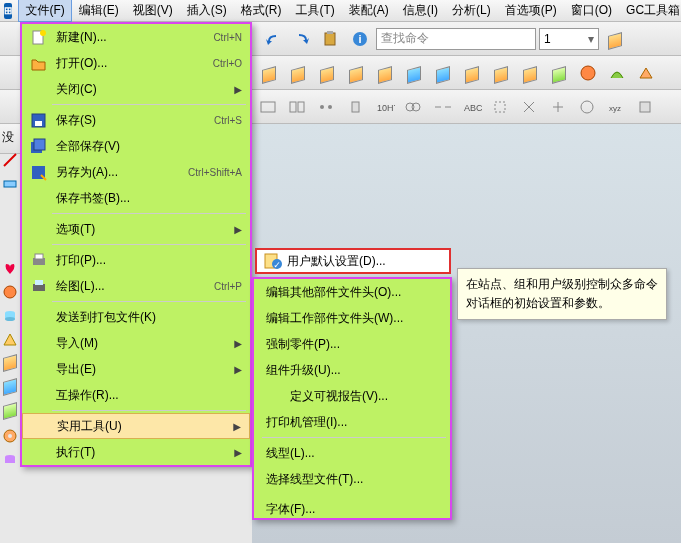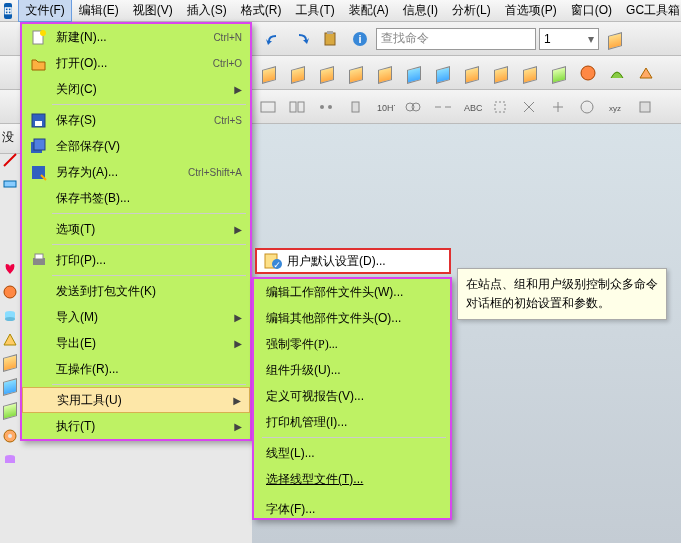--- a/index.html
+++ b/index.html
@@ -392,20 +392,30 @@
     <div class="menu-sep"></div>
     <div class="menu-row">
       <div class="menu-icon-col">
         <svg width="18" height="17">
           <rect x="3" y="6" width="12" height="7" fill="#888"></rect>
           <rect x="5" y="2" width="8" height="5" fill="#fff" stroke="#888"></rect>
         </svg>
       </div>
       <div class="menu-label">打印(P)...</div>
     </div>
+    <div class="menu-row">
+      <div class="menu-icon-col">
+        <svg width="18" height="17">
+          <rect x="3" y="6" width="12" height="7" fill="#666"></rect>
+          <rect x="5" y="2" width="8" height="5" fill="#cef"></rect>
+        </svg>
+      </div>
+      <div class="menu-label">绘图(L)...</div>
+      <div class="menu-shortcut">Ctrl+P</div>
+    </div>
     <div class="menu-sep"></div>
     <div class="menu-row">
       <div class="menu-icon-col"></div>
       <div class="menu-label">发送到打包文件(K)</div>
     </div>
     <div class="menu-row">
       <div class="menu-icon-col"></div>
       <div class="menu-label">导入(M)</div>
       <div class="menu-arrow">▶</div>
     </div>
@@ -435,43 +445,43 @@
   <svg class="hl-icon" width="20" height="18">
       <rect x="2" y="2" width="12" height="14" fill="#fde088" stroke="#c89020"></rect>
       <circle cx="14" cy="12" r="5" fill="#3888d8"></circle>
       <text x="14" y="16" text-anchor="middle" fill="#fff" font-size="9">✓</text>
     </svg>
   <span>用户默认设置(D)...</span>
 </div>
 
 <div class="dropdown-menu sub-menu" style="top:277px" id="util-menu">
     <div class="menu-row">
+      <div class="menu-label" style="padding-left: 8px;">编辑其他部件文件头(O)...</div>
+    </div>
+    <div class="menu-row">
       <div class="menu-label" style="padding-left: 8px;">编辑工作部件文件头(W)...</div>
     </div>
     <div class="menu-row">
-      <div class="menu-label" style="padding-left: 8px;">编辑其他部件文件头(O)...</div>
-    </div>
-    <div class="menu-row">
-      <div class="menu-label" style="padding-left: 8px; font-family: Liberation Serif, serif;">强制零件(P)...</div>
+      <div class="menu-label" style="padding-left: 8px;">强制零件(P)...</div>
     </div>
     <div class="menu-row">
       <div class="menu-label" style="padding-left: 8px;">组件升级(U)...</div>
     </div>
     <div class="menu-row">
-      <div class="menu-label" style="padding-left: 8px;">定义可视报告(V)...</div>
+      <div class="menu-label" style="padding-left: 8px; margin-left: 24px;">定义可视报告(V)...</div>
     </div>
     <div class="menu-row">
       <div class="menu-label" style="padding-left: 8px;">打印机管理(I)...</div>
     </div>
     <div class="menu-sep" style="margin-left: 8px;"></div>
     <div class="menu-row">
       <div class="menu-label" style="padding-left: 8px;">线型(L)...</div>
     </div>
     <div class="menu-row">
-      <div class="menu-label" style="padding-left: 8px; text-decoration: underline;">选择线型文件(T)...</div>
+      <div class="menu-label" style="padding-left: 8px;">选择线型文件(T)...</div>
     </div>
     <div class="menu-row">
       <div class="menu-label" style="padding-left: 8px; margin-top: 8px;">字体(F)...</div>
     </div>
   </div>
 
 <div class="tooltip-box">
   <div>在站点、组和用户级别控制众多命令</div>
   <div>对话框的初始设置和参数。</div>
 </div>

